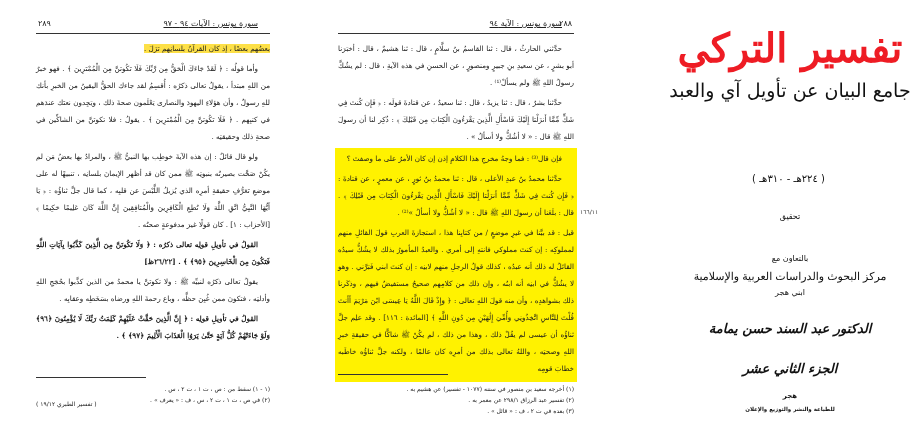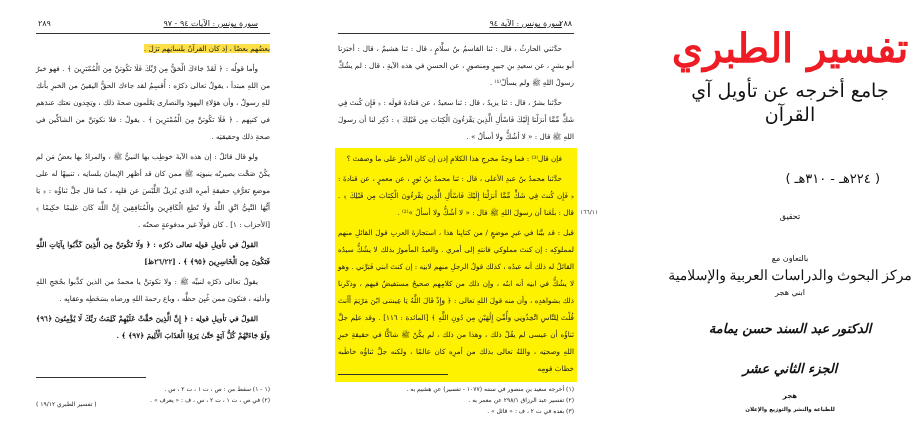--- a/index.html
+++ b/index.html
@@ -65,37 +65,37 @@
     .c-sub {
       position: absolute; top: 78px; left: 6px; right: 6px;
       font-family: "DejaVu Serif", serif; font-size: 19px; line-height: 24px; color: #111;
     }
     .c-author {
       position: absolute; top: 152px; left: 20px; right: 20px;
       font-family: "DejaVu Serif", serif; font-size: 13px; line-height: 18px; color: #111;
     }
     .c-dates {
       position: absolute; top: 174px; left: 37px; right: 40px;
-      font-size: 13px; line-height: 10px; color: #111; text-align: right;
+      font-size: 10px; line-height: 10px; color: #111;
     }
     .c-tahqiq {
       position: absolute; top: 212px; left: 40px; right: 40px;
       font-family: "DejaVu Serif", serif; font-size: 8px; line-height: 10px;
     }
     .c-editor {
       position: absolute; top: 225px; left: 20px; right: 20px;
       font-family: "DejaVu Serif", serif; font-size: 11px; line-height: 16px; font-weight: bold;
     }
     .c-coop {
       position: absolute; top: 254px; left: 40px; right: 40px;
       font-size: 8px; line-height: 10px;
     }
     .c-center {
       position: absolute; top: 268px; left: 6px; right: 6px;
-      font-family: Liberation Serif, serif; font-size: 14px; line-height: 16px;
+      font-family: Liberation Sans, sans-serif; font-size: 11px; line-height: 16px;
     }
     .c-dar {
       position: absolute; top: 288px; left: 40px; right: 40px;
       font-size: 8px; line-height: 10px;
     }
     .c-editor2 {
       position: absolute; top: 320px; left: 24px; right: 24px;
       font-family: "DejaVu Serif", serif; font-size: 13px; line-height: 18px; font-style: italic; font-weight: bold;
     }
     .c-volume {
@@ -161,22 +161,22 @@
   <div class="footnotes" style="top:383px;">
     <div>(١) أخرجه سعيد بن منصور في سننه (١٠٧٧ - تفسير) عن هشيم به .</div>
     <div>(٢) تفسير عبد الرزاق ٢٩٨/١ عن معمر به .</div>
     <div>(٣) بعده في ت ٢ ، ف : « قائل » .</div>
   </div>
 </div>
 
 <div class="margin-ref">١٦٦/١١</div>
 
 <div class="page cover">
-  <div class="c-title">تفسير الطبري</div>
-  <div class="c-sub">جامع أخرجه عن تأويل آي القرآن</div>
+  <div class="c-title">تفسير التركي</div>
+  <div class="c-sub">جامع البيان عن تأويل آي والعبد</div>
   <div class="c-dates">( ٢٢٤هـ - ٣١٠هـ )</div>
   <div class="c-tahqiq">تحقيق</div>
   <div class="c-coop">بالتعاون مع</div>
   <div class="c-center">مركز البحوث والدراسات العربية والإسلامية</div>
   <div class="c-dar">ابني هجر</div>
   <div class="c-editor2">الدكتور عبد السند حسن يمامة</div>
   <div class="c-volume">الجزء الثاني عشر</div>
   <div class="c-publisher">هجر</div>
   <div class="c-pub-desc">للطباعة والنشر والتوزيع والإعلان</div>
 </div>

